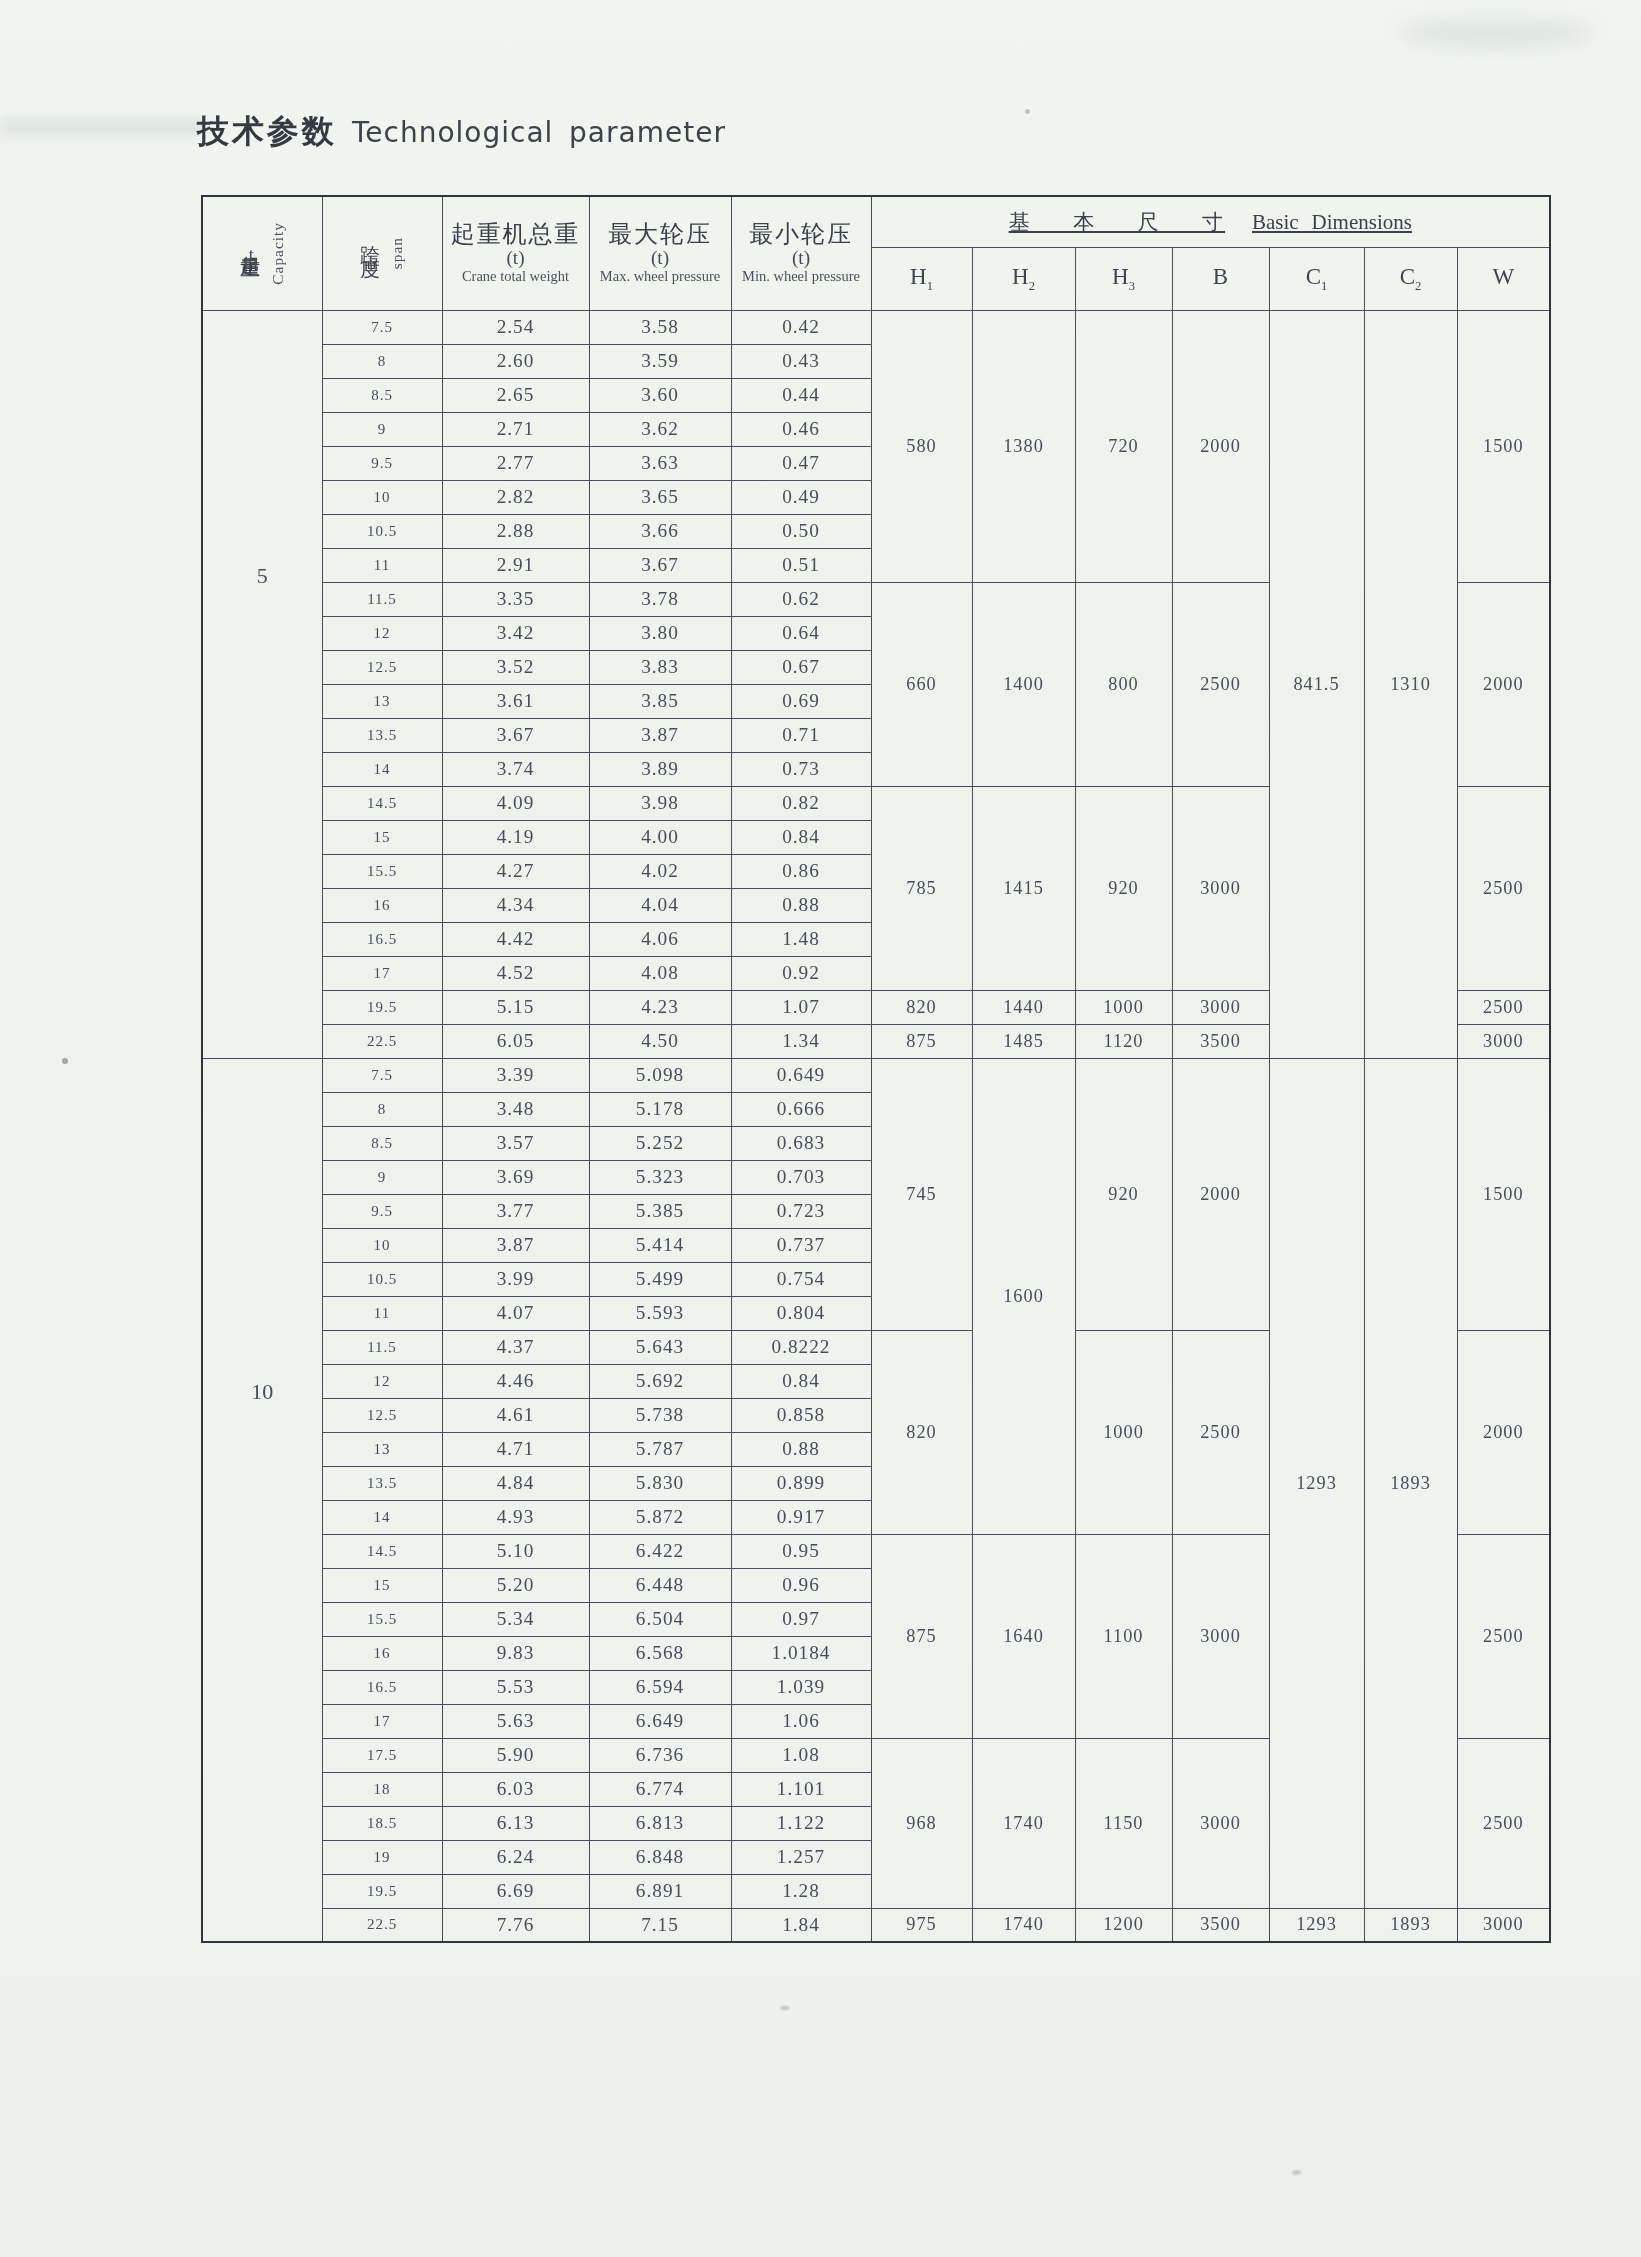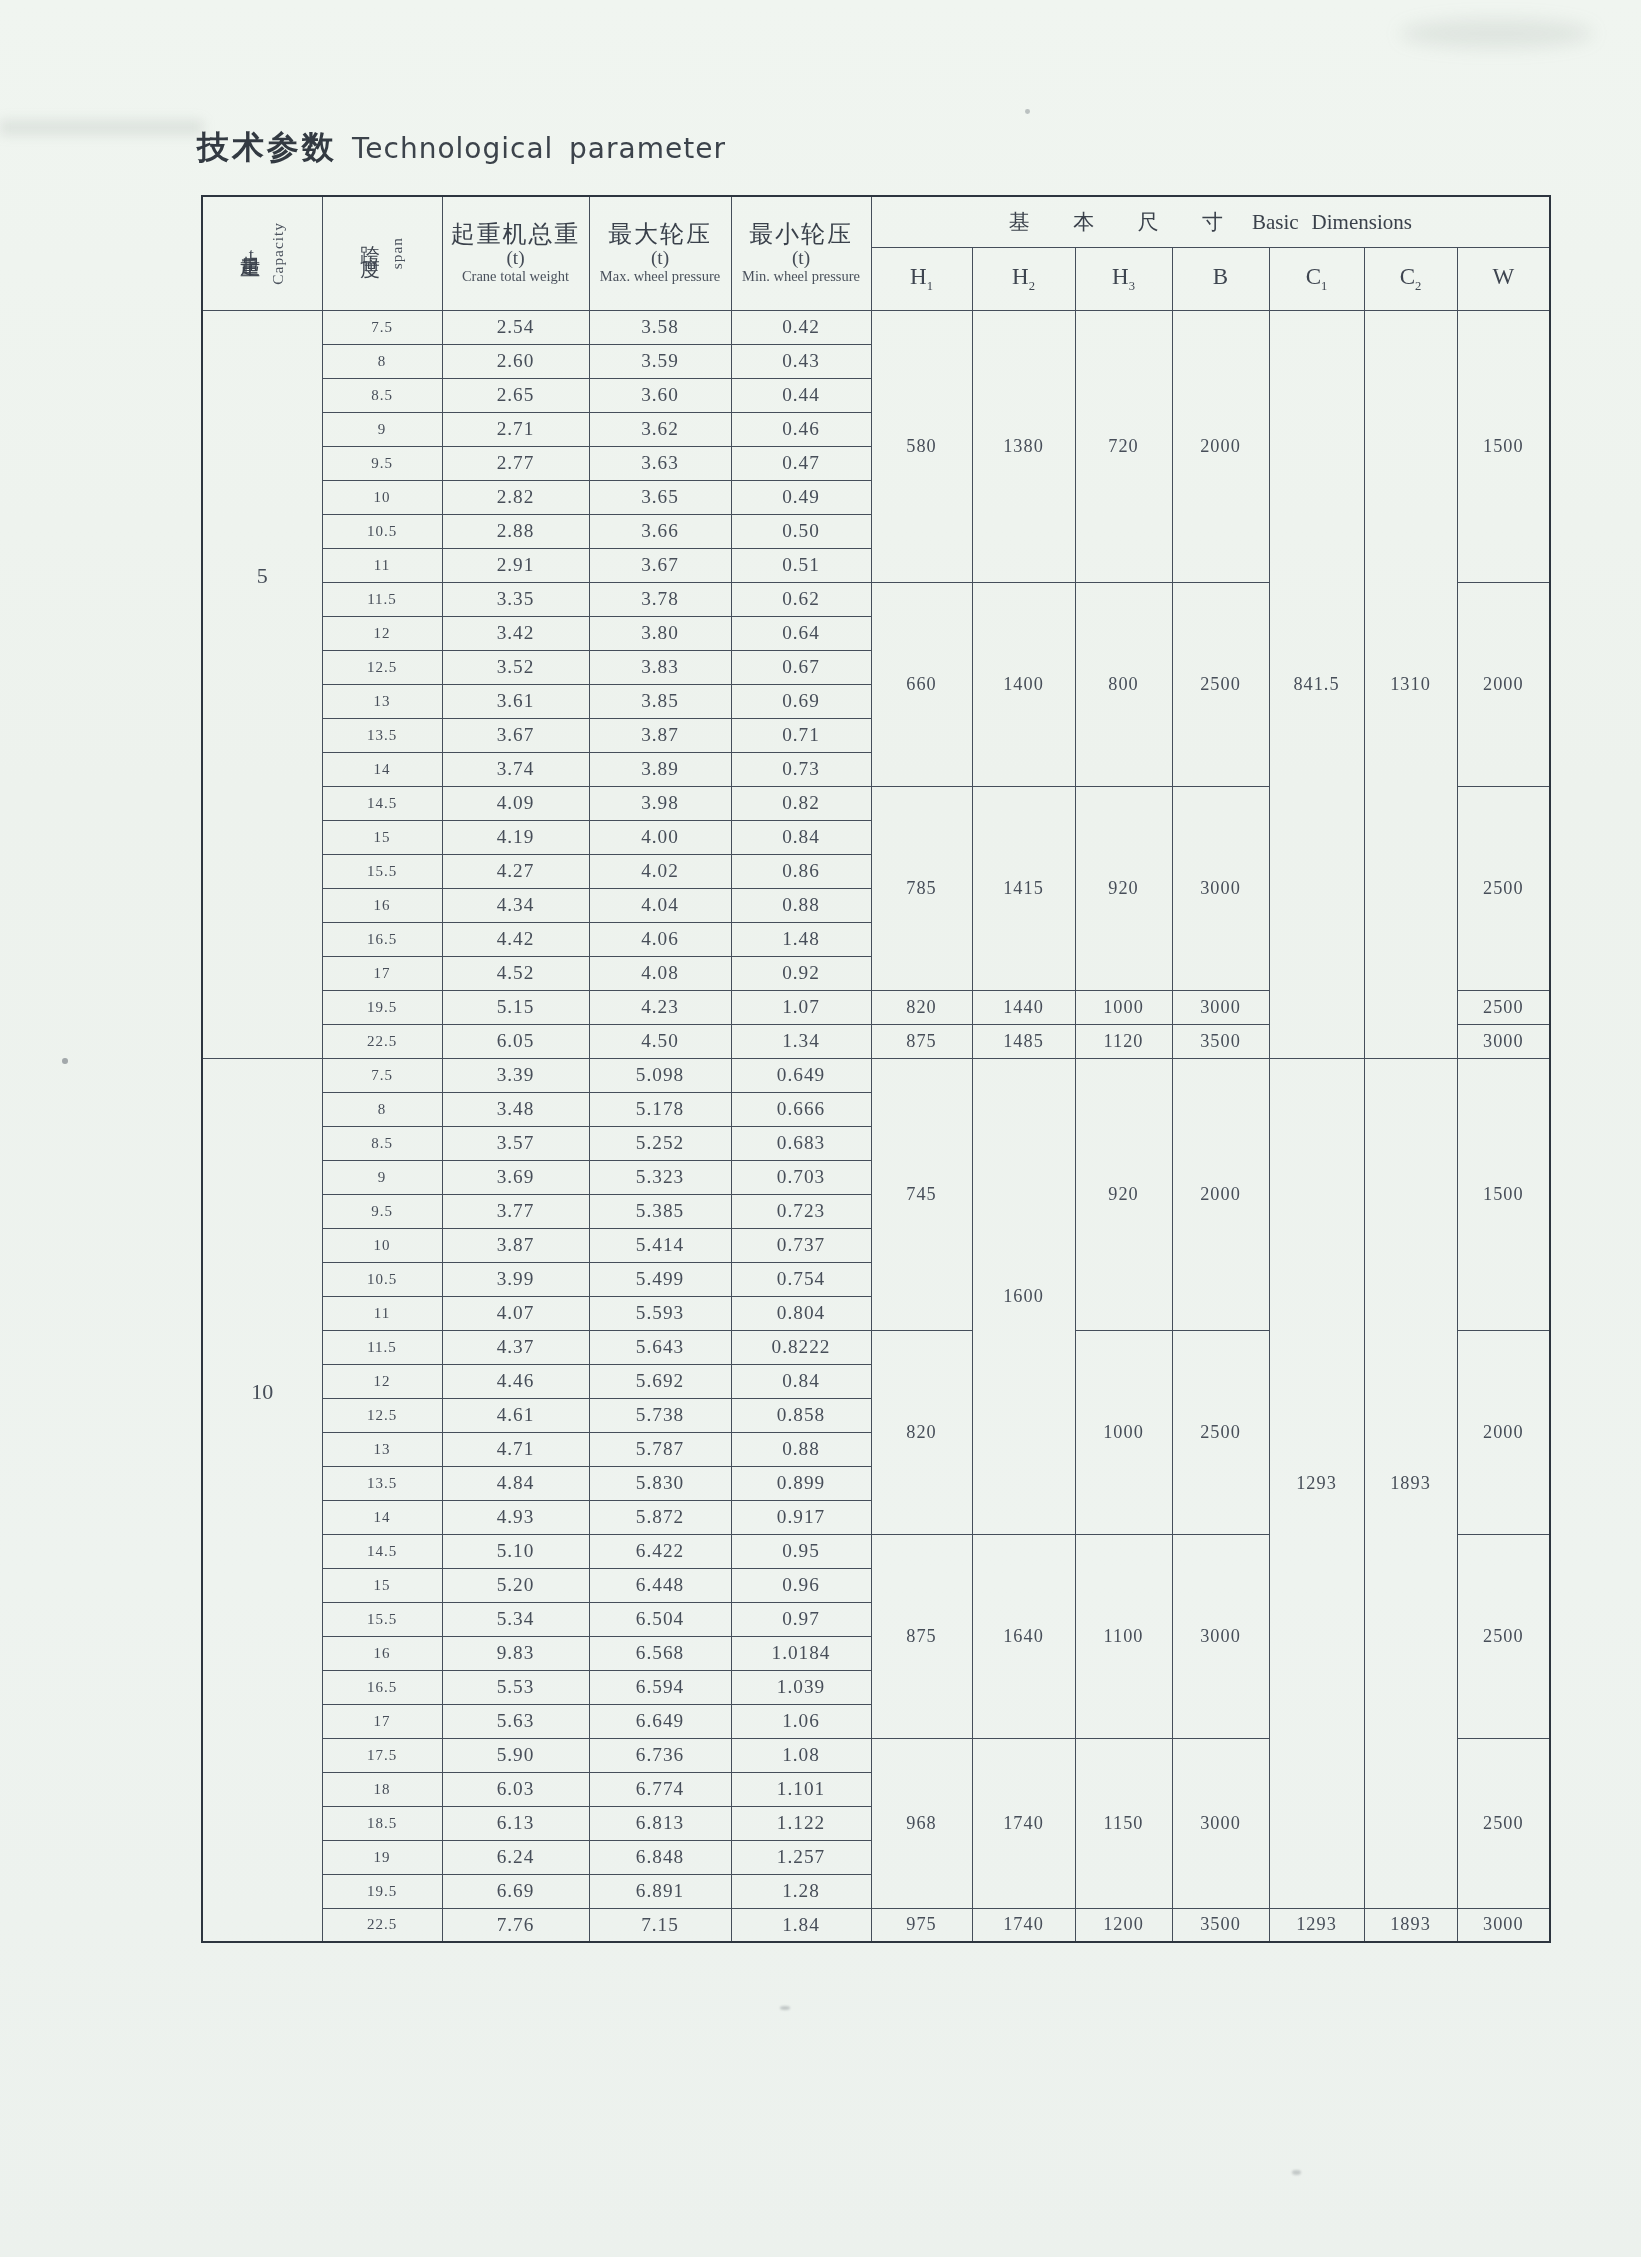--- a/index.html
+++ b/index.html
@@ -12,21 +12,21 @@
     overflow:hidden;
   }
   .artifact { position:absolute; pointer-events:none; }
   .smudge-tl { left:0; top:120px; width:203px; height:15.4px; background:rgba(125,135,128,.16); filter:blur(5.8px); }
   .smudge-tr { left:1400px; top:19.3px; width:193px; height:29px; background:rgba(130,138,132,.15); filter:blur(8.7px); border-radius:50%; }
   .speck-1 { left:62px; top:1058px; width:5.8px; height:5.8px; background:rgba(70,78,88,.45); border-radius:50%; }
   .speck-2 { left:780px; top:2006px; width:9.7px; height:3.9px; background:rgba(90,98,105,.30); border-radius:50%; filter:blur(1px); }
   .speck-3 { left:1025px; top:109px; width:4.8px; height:4.8px; background:rgba(90,98,105,.35); border-radius:50%; }
   .speck-4 { left:1292px; top:2170px; width:8.7px; height:4.8px; background:rgba(90,98,105,.28); border-radius:50%; filter:blur(1px); }
 
-  .page-title { position:absolute; left:197px; top:126px; white-space:nowrap; }
+  .page-title { position:absolute; left:197px; top:110px; white-space:nowrap; }
   .page-title .zh { font-family:"DejaVu Sans","Liberation Sans",sans-serif; font-size:32px; font-weight:600; color:#333a42; letter-spacing:2.9px; }
   .page-title .en { font-family:"DejaVu Sans","Liberation Sans",sans-serif; font-size:28px; font-weight:400; color:#3c434b; margin-left:15.4px; letter-spacing:1px; word-spacing:5.8px; }
 
   table.param {
     position:absolute; left:201px; top:195px;
     width:1346px; table-layout:fixed; border-collapse:collapse;
     background:transparent;
   }
   table.param { border:2.9px solid #2d353f; }
   table.param td, table.param th { border:1.4px solid #454e5a; padding:0; text-align:center; vertical-align:middle; font-weight:normal; }
@@ -45,21 +45,21 @@
   .hdr-en { font-size:14.5px; color:#4a515c; line-height:17.4px; white-space:nowrap; }
 
   .vhdr { display:flex; flex-direction:row; align-items:center; justify-content:center; gap:3.9px; height:110px; }
   .vhdr .zcol { display:flex; flex-direction:column; align-items:center; }
   .vstack { font-family:"DejaVu Sans","Liberation Sans",sans-serif; font-size:20px; color:#3a414b;
             writing-mode:vertical-rl; text-orientation:upright; letter-spacing:1px; }
   .vstack.loose { letter-spacing:11.6px; }
   .vunit { font-size:18.3px; color:#454c57; margin-top:1.9px; }
   .vrot { font-size:15.4px; color:#4a515c; writing-mode:vertical-rl; transform:rotate(180deg); letter-spacing:1px; }
 
-  .basic-hdr { font-size:21px; color:#3a414b; white-space:nowrap; }
+  .basic-hdr { font-size:21px; color:#3a414b; white-space:nowrap;text-decoration:underline; }
   .basic-hdr .zh { font-family:"DejaVu Sans","Liberation Sans",sans-serif; word-spacing:33px; margin-right:27px; letter-spacing:1.9px; }
   .basic-hdr .en { font-family:"Liberation Serif","DejaVu Serif",serif; word-spacing:7.7px; }
 
   .dim-h { font-size:23px; color:#3e4550;margin-left:20px; }
   .dim-h sub { font-size:12.6px; }
 
   td.num { font-size:19.3px; letter-spacing:1px; color:#474e59; }
   td.spanv { font-size:15px; }
   td.dim { font-size:18.3px; }
   td.v-top { vertical-align:top; line-height:34px;font-family:Liberation Serif, serif; }

